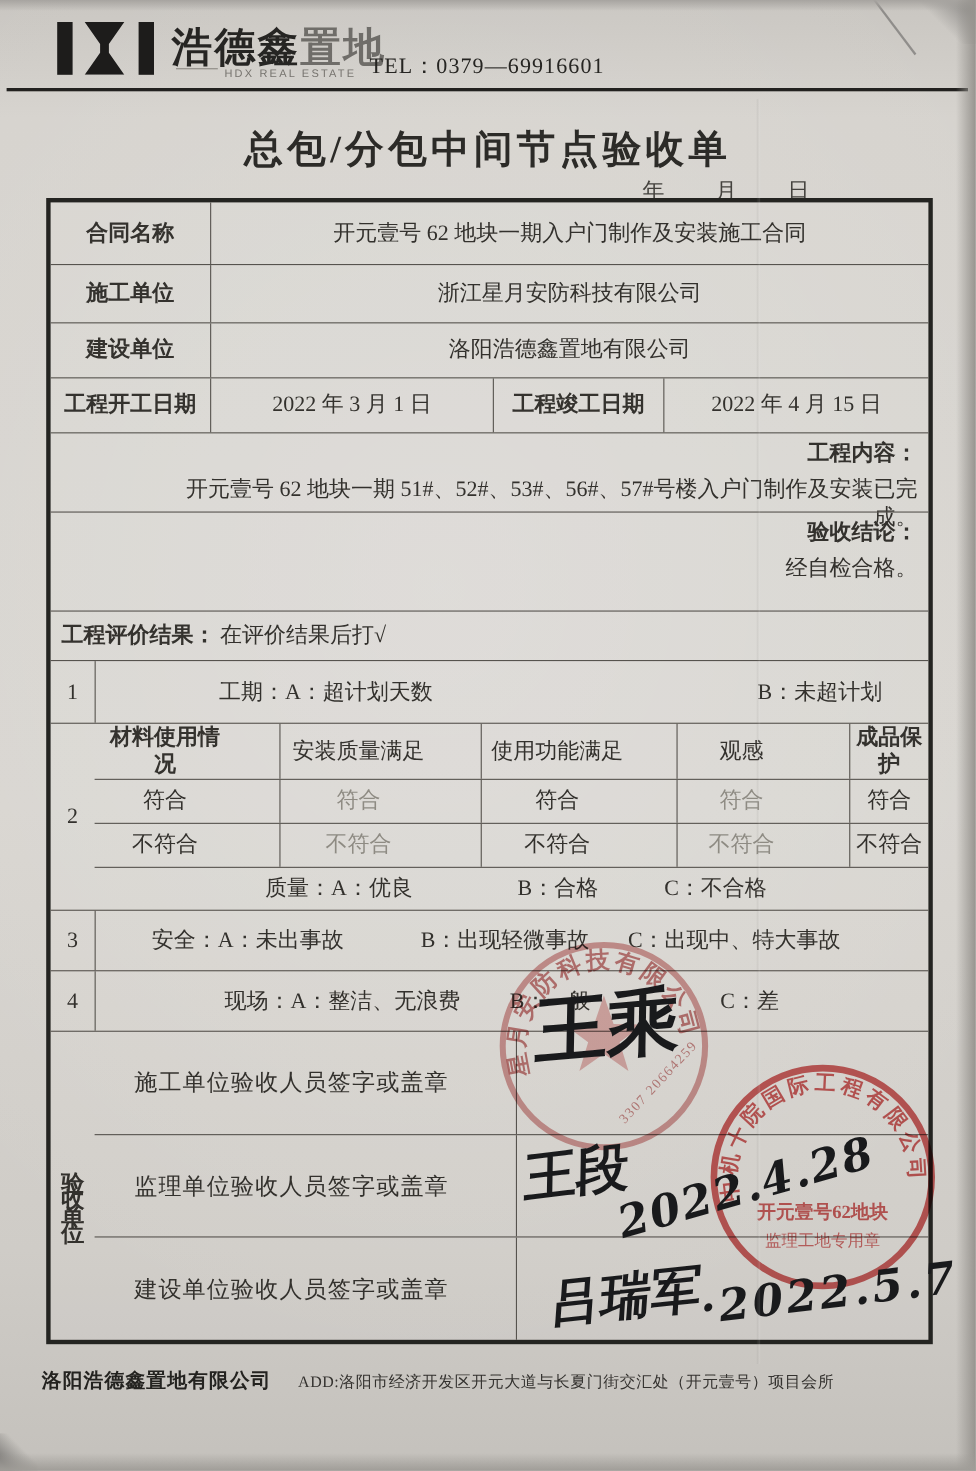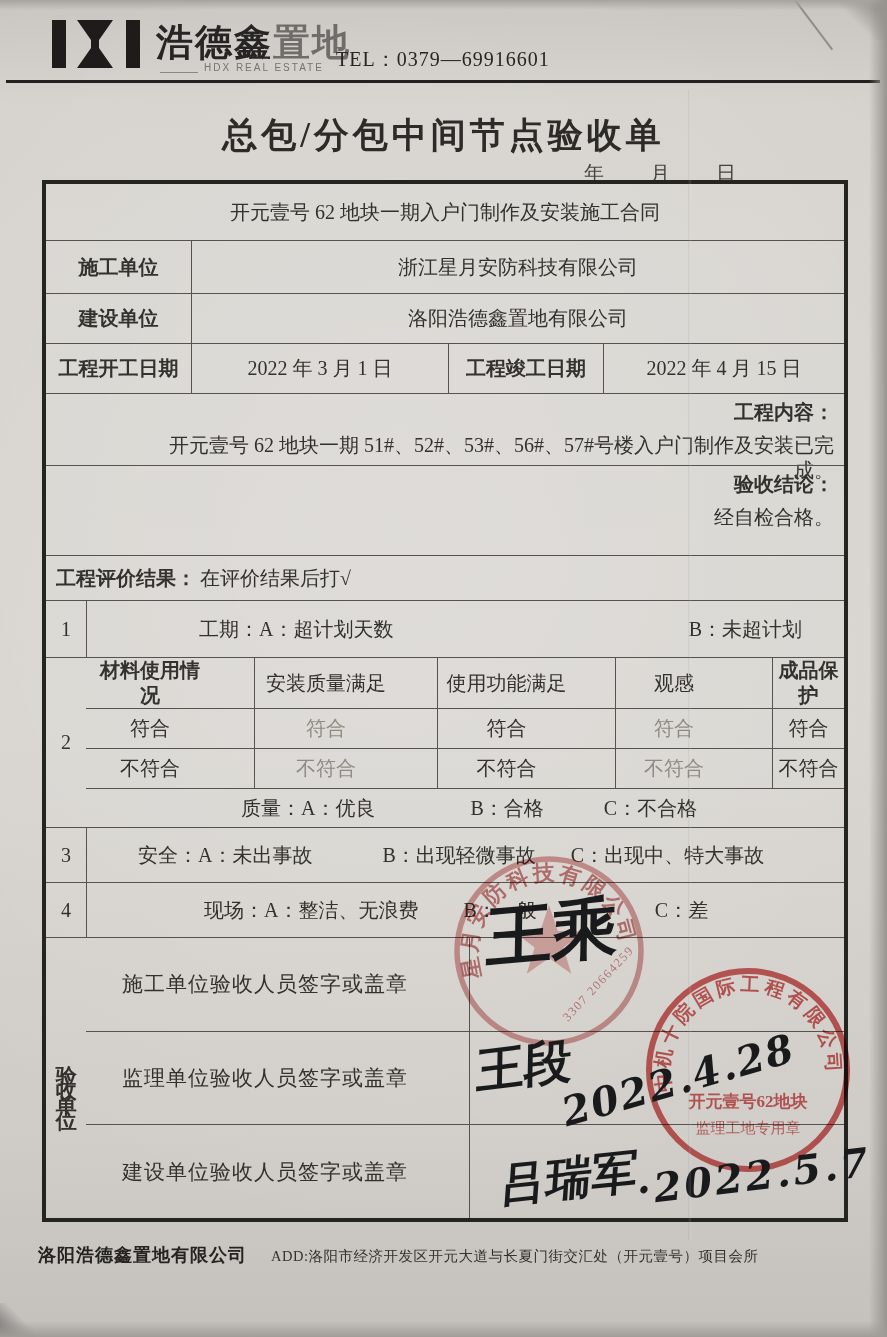--- a/index.html
+++ b/index.html
@@ -32,21 +32,21 @@
     background:linear-gradient(to right,rgba(90,88,84,.10),rgba(255,255,255,.12));}
 
   
   .hdr{position:absolute;left:52px;top:16px;height:62px;}
   .mark{position:absolute;left:0;top:4px;width:92px;height:48px;}
   .mark .bar{position:absolute;top:0;width:14px;height:48px;background:#1d1c1b;}
   .wordmark{position:absolute;left:104px;top:2px;font-size:37px;font-weight:bold;
     letter-spacing:2px;font-family:"Liberation Sans","DejaVu Sans",sans-serif;white-space:nowrap;}
   .wm-light{color:#6f6d69;font-weight:600;}
   .wm-dark{color:#262523;}
-  .sub{position:absolute;left:108px;top:46px;width:230px;display:flex;align-items:flex-end;
+  .sub{position:absolute;left:108px;top:46px;width:230px;display:flex;align-items:flex-start;
     color:#76736e;font-family:"Liberation Sans","DejaVu Sans",sans-serif;
     font-size:10px;letter-spacing:2px;white-space:nowrap;}
   .sub .ln{display:inline-block;width:38px;height:1px;background:#8a8782;margin-right:6px;}
   .tel{position:absolute;left:336px;top:46px;font-size:20px;color:#262522;
     letter-spacing:1px;white-space:nowrap;}
   .hrule{position:absolute;left:6px;top:80px;width:874px;height:3px;background:#22211f;}
 
   .doc-title{position:absolute;left:0;top:112px;width:887px;text-align:center;
     font-size:35px;font-weight:bold;letter-spacing:4px;color:#2c2b28;}
   .dateline{position:absolute;top:160px;left:0;width:887px;height:26px;font-size:20px;color:#44423e;}
@@ -123,20 +123,21 @@
   <div class="doc-title">总包/分包中间节点验收单</div>
   <div class="dateline">
     <span class="dl-y">年</span>
     <span class="dl-m">月</span>
     <span class="dl-d">日</span>
   </div>
 
   <div class="form">
 
     <div class="row" style="height:56px">
+      <div class="cell lab" style="width:145px;flex:none">合同名称</div>
       <div class="cell grow">开元壹号 62 地块一期入户门制作及安装施工合同</div>
     </div>
 
     <div class="row" style="height:53px">
       <div class="cell lab" style="width:145px;flex:none">施工单位</div>
       <div class="cell grow">浙江星月安防科技有限公司</div>
     </div>
 
     <div class="row" style="height:50px">
       <div class="cell lab" style="width:145px;flex:none">建设单位</div>

